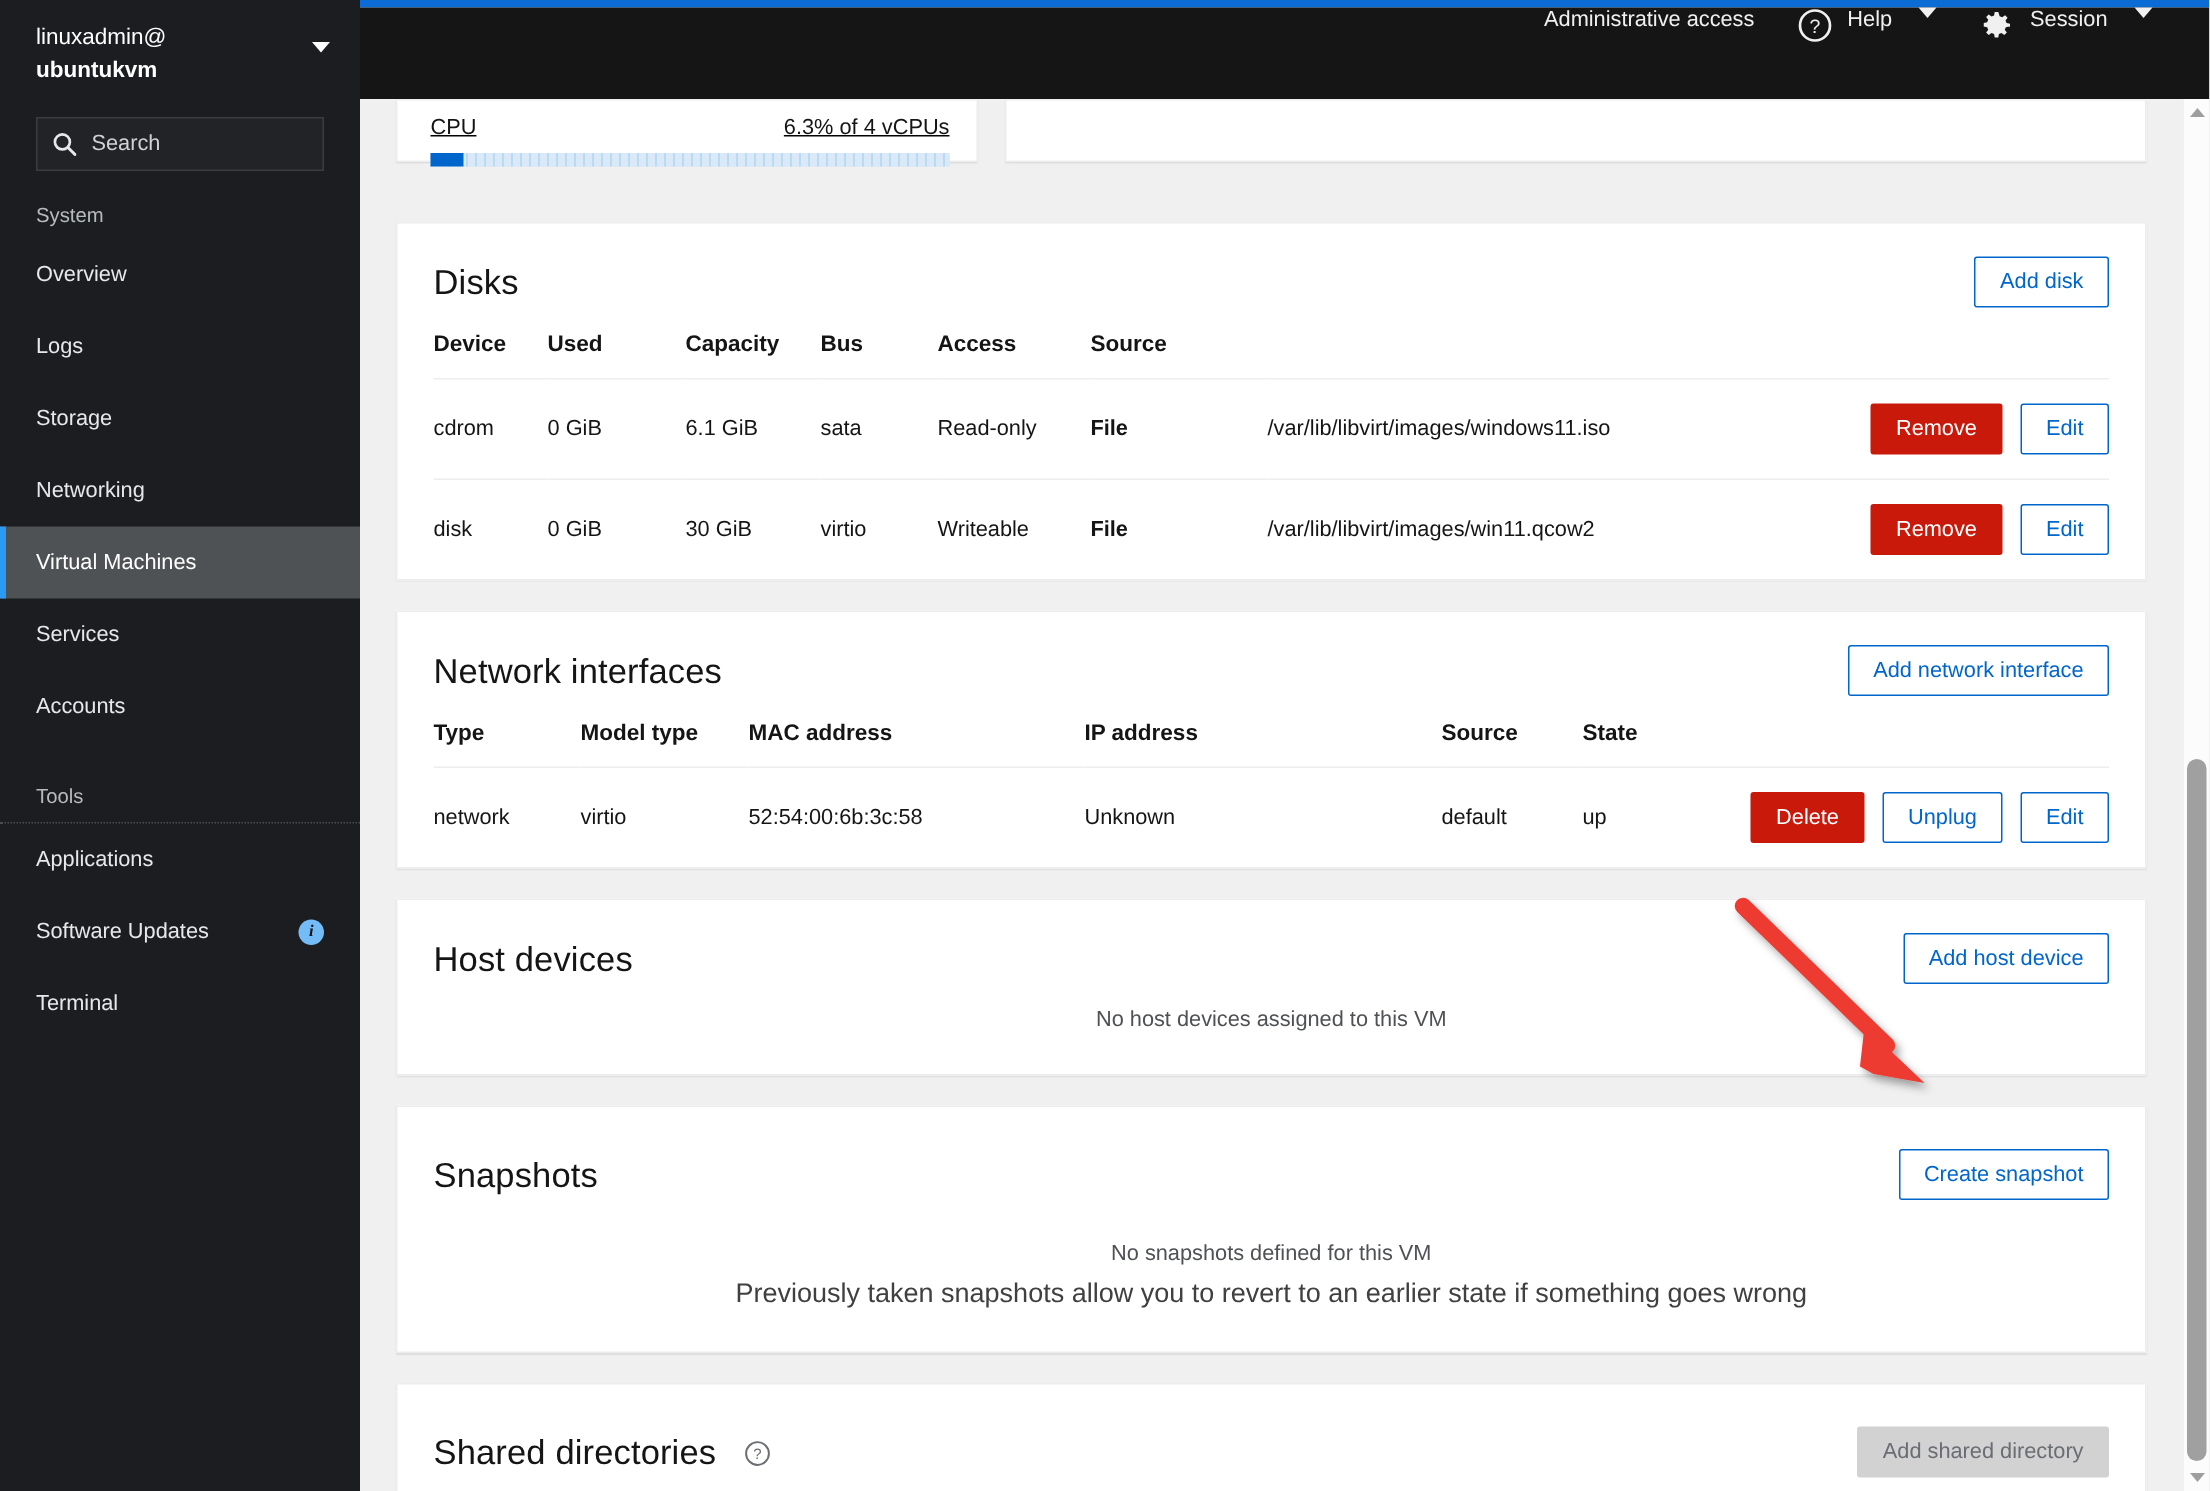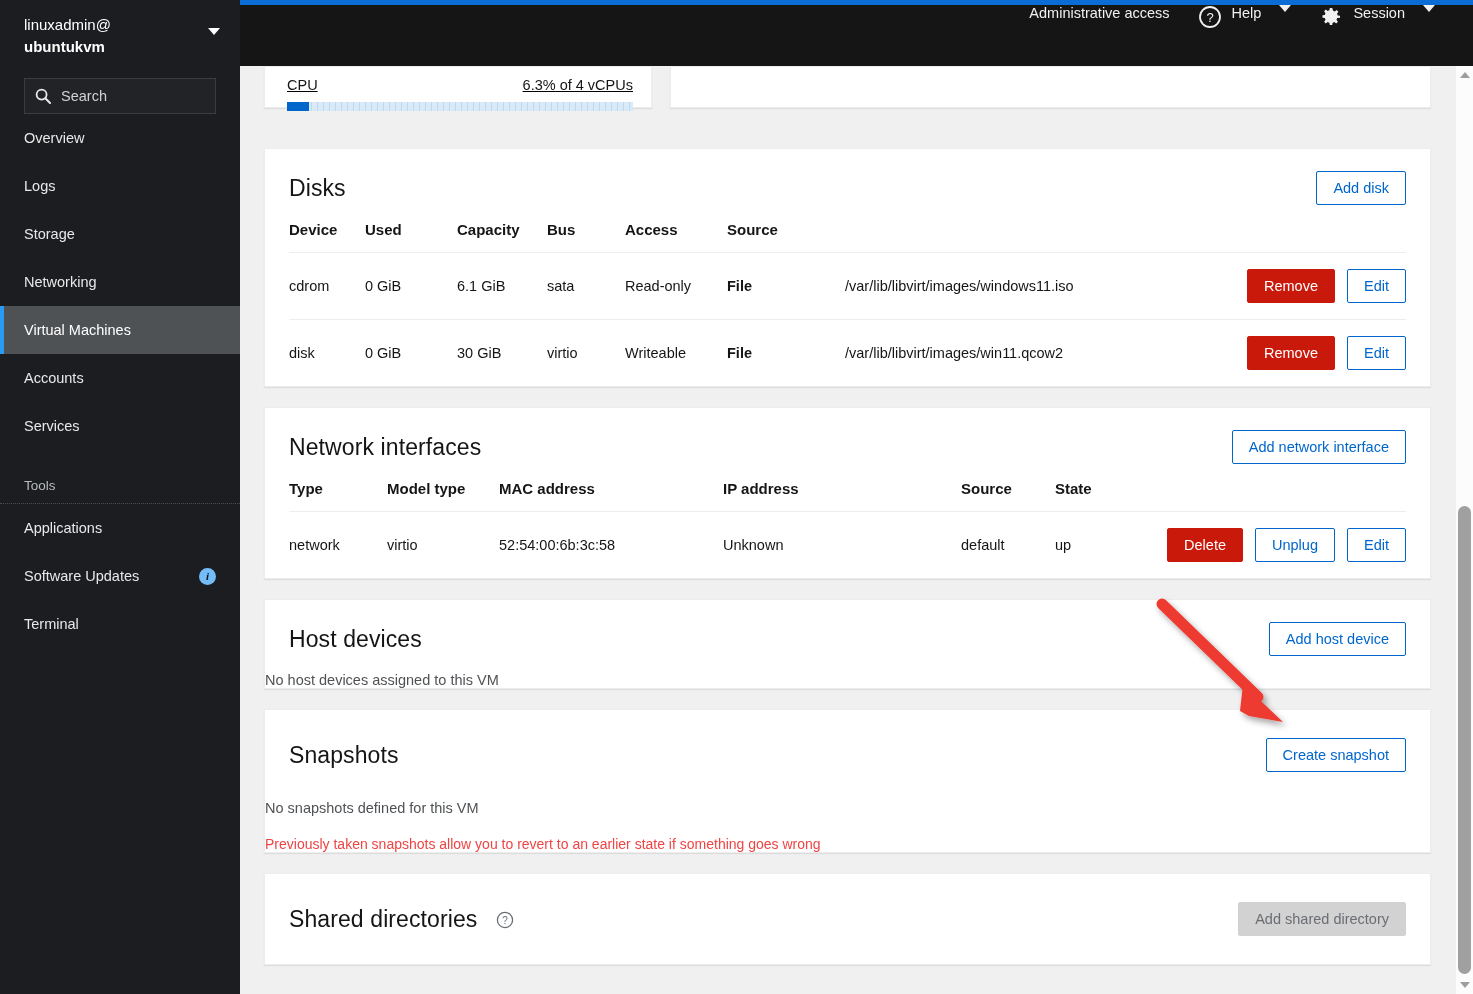--- a/index.html
+++ b/index.html
@@ -214,25 +214,27 @@
   .t-net col.c1 { width: 98px; }
   .t-net col.c2 { width: 112px; }
   .t-net col.c3 { width: 224px; }
   .t-net col.c4 { width: 238px; }
   .t-net col.c5 { width: 94px; }
   .t-net col.c6 { width: auto; }
   .t-net col.c7 { width: 278px; }
 
   
   .empty-state {
+    text-align: center;
     color: #4f5255;
     font-size: 14.5px;
+    padding-bottom: 28px;
   }
   .empty-state .sub {
-    font-size: 14px; color: #ef4444; margin-top: 20px;
+    font-size: 18px; color: #404040; margin-top: 8px;
   }
   .help-circle {
     display: inline-flex; vertical-align: middle;
     margin-left: 12px; cursor: pointer;
   }
 
   
   .scrollbar {
     position: absolute; top: 66px; right: 0; width: 18px; bottom: 0;
     background: #fcfcfc;
@@ -279,41 +281,42 @@
     <div class="search-box">
       <span class="search-icon">
         <svg width="16" height="16" viewBox="0 0 16 16">
           <circle cx="6.6" cy="6.6" r="5" fill="none" stroke="#e8e8e8" stroke-width="1.8"></circle>
           <line x1="10.3" y1="10.3" x2="15" y2="15" stroke="#e8e8e8" stroke-width="2" stroke-linecap="round"></line>
         </svg>
       </span>
       <span class="search-input-label">Search</span>
     </div>
 
+    <div class="nav-section-title">System</div>
 
     <div class="nav-item">
       <span>Overview</span>
     </div>
     <div class="nav-item">
       <span>Logs</span>
     </div>
     <div class="nav-item">
       <span>Storage</span>
     </div>
     <div class="nav-item">
       <span>Networking</span>
     </div>
     <div class="nav-item active">
       <span>Virtual Machines</span>
     </div>
     <div class="nav-item">
+      <span>Services</span>
+    </div>
+    <div class="nav-item">
       <span>Accounts</span>
-    </div>
-    <div class="nav-item">
-      <span>Services</span>
     </div>
 
     <div class="nav-section-title tools-title">Tools</div>
     <div class="nav-divider"></div>
 
     <div class="nav-item">
       <span>Applications</span>
     </div>
     <div class="nav-item">
       <span>Software Updates</span>

